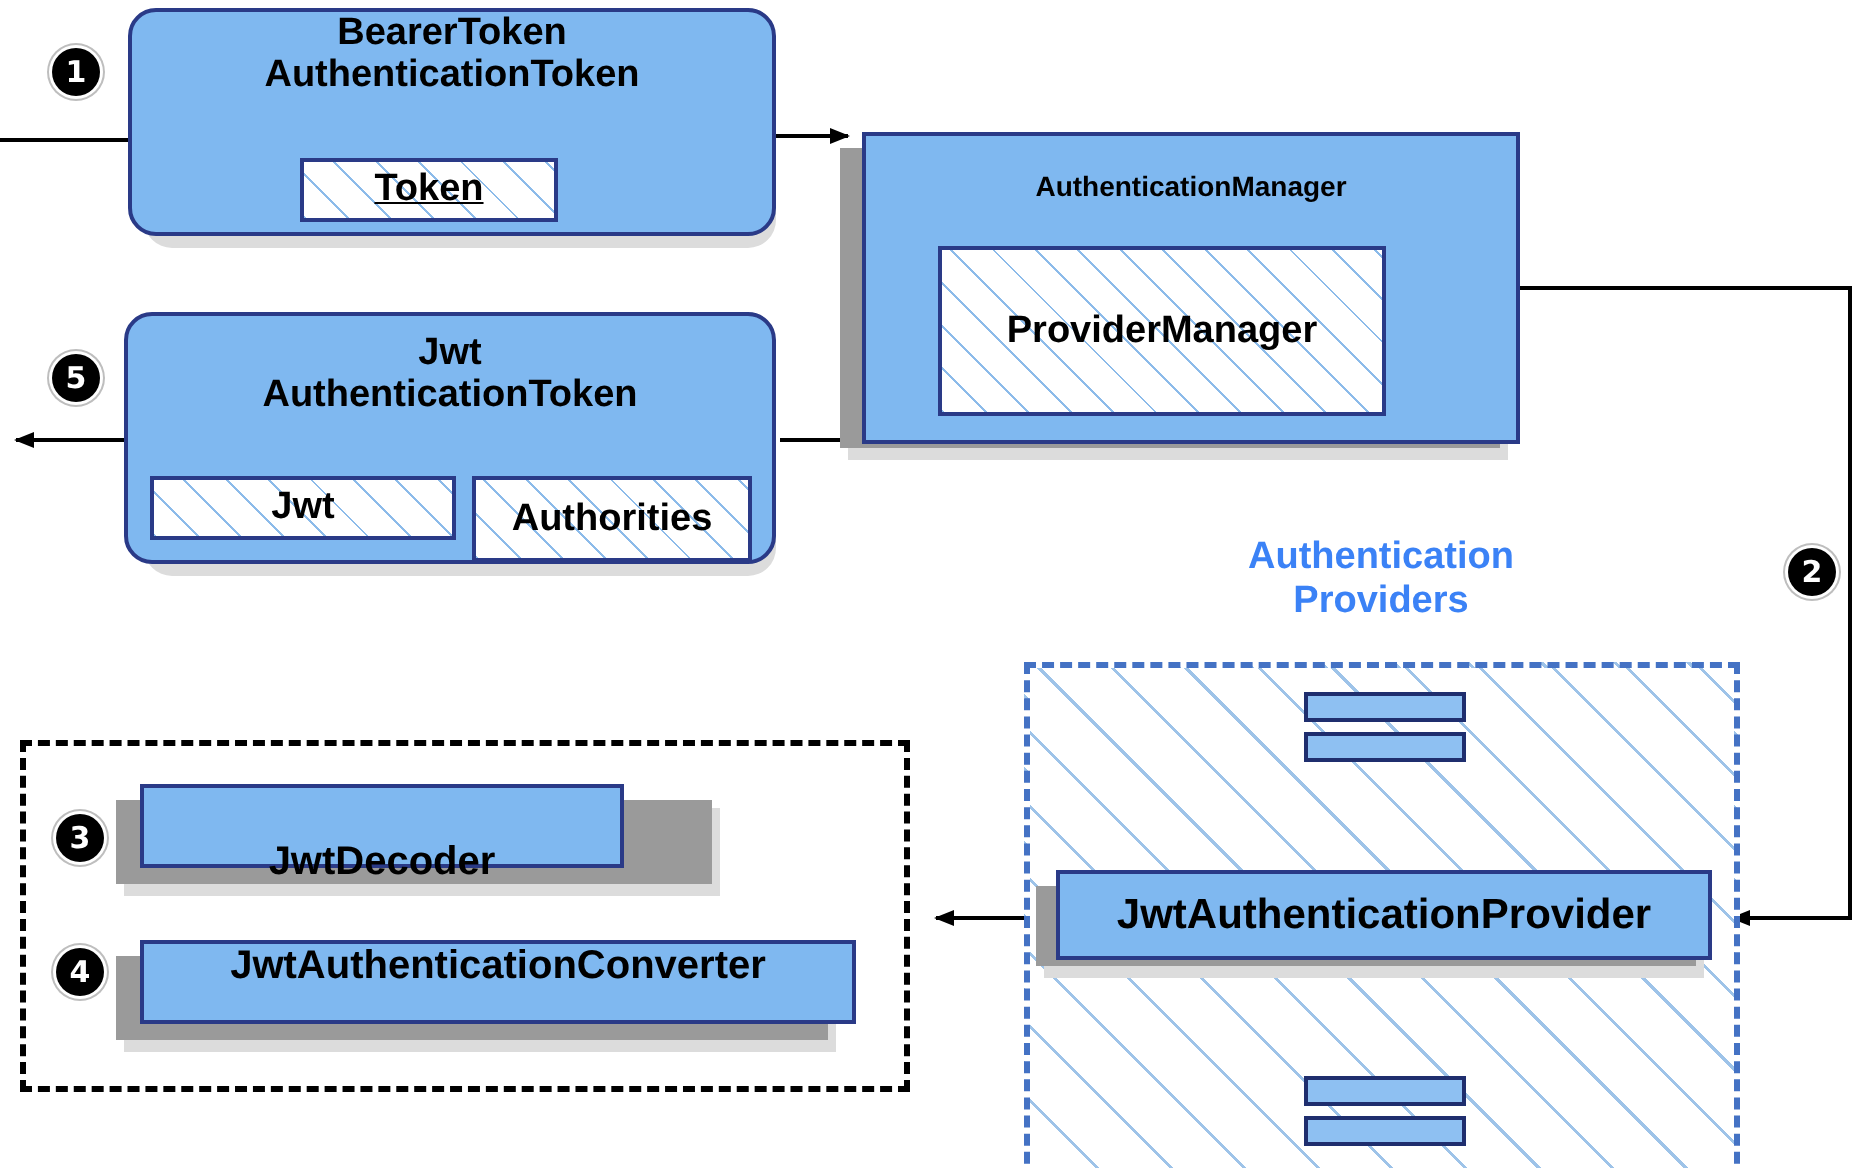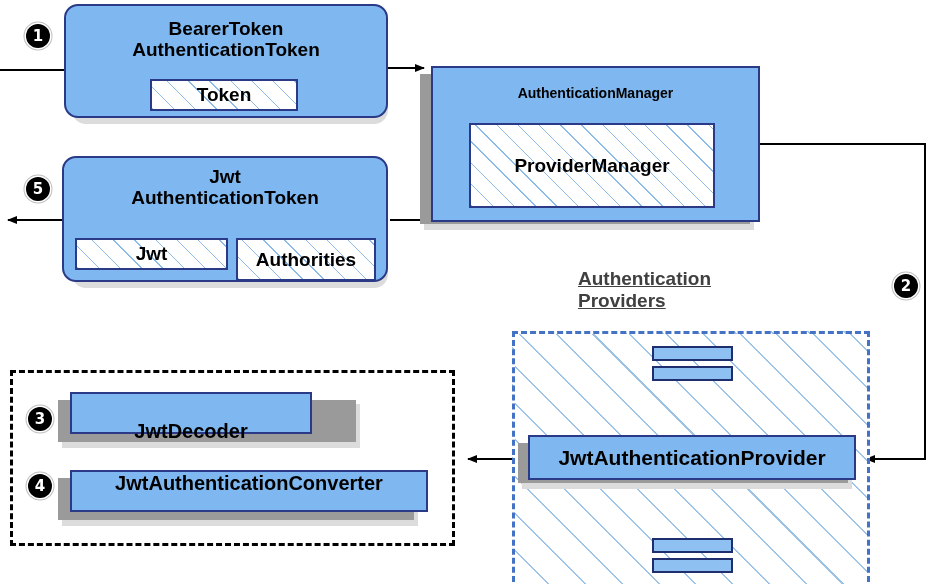--- a/index.html
+++ b/index.html
@@ -132,25 +132,25 @@
     line-height: 1;
     box-shadow: 0 0 0 1.5px #ffffff, 0 0 0 2.5px #BEBEBE;
     z-index: 20;
     font-family: "DejaVu Sans", sans-serif;
   }
 
   
   .free-label {
     position: absolute;
     font-weight: bold;
-    color: #404040;
+    text-align: center;
+    color: #3b82f6;
     line-height: 1.15;
     white-space: pre-line;
     z-index: 10;
-    text-decoration: underline;
   }
 </style>
 </head>
 <body>
 
 <div id="diagram-root">
 
   <svg id="vector-layer" viewBox="0 0 932 584">
     <defs>
       <marker id="arrowRight" markerWidth="11" markerHeight="11" refX="9" refY="4" orient="auto" markerUnits="userSpaceOnUse">
@@ -183,41 +183,41 @@
 
   <div class="dashed-group-blue" style="left:512px; top:331px; width:358px; height:260px;"></div>
 
   <div class="dashed-group-black" style="left:10px; top:370px; width:445px; height:176px;"></div>
 
   <div class="free-label" style="left:578px; top:268px; width:225px; font-size:19px;">Authentication
 Providers</div>
 
   <div class="shadow-light rounded" style="left:72px; top:16px; width:316px; height:108px;"></div>
   <div class="shadow-dark rounded" style="left:68px; top:12px; width:316px; height:106px;"></div>
-  <div class="node rounded" style="left:64px; top:4px; width:324px; height:114px; padding-top:12px;">
+  <div class="node rounded" style="left:64px; top:4px; width:324px; height:114px; padding-top:0;">
     <div class="node-title" style="font-size:19px;">BearerToken
 AuthenticationToken</div>
   </div>
-  <div class="hatch-box" style="left:150px; top:79px; width:148px; height:32px; font-size:19px;">Token</div>
+  <div class="hatch-box" style="left:150px; top:79px; width:129px; height:32px; font-size:19px;text-decoration:underline;">Token</div>
 
   <div class="shadow-light rounded" style="left:72px; top:168px; width:316px; height:120px;"></div>
   <div class="shadow-dark rounded" style="left:68px; top:164px; width:316px; height:118px;"></div>
   <div class="node rounded" style="left:62px; top:156px; width:326px; height:126px; padding-top:8px;">
     <div class="node-title" style="font-size:19px;">Jwt
 AuthenticationToken</div>
   </div>
   <div class="hatch-box" style="left:75px; top:238px; width:153px; height:32px; font-size:19px;">Jwt</div>
   <div class="hatch-box" style="left:236px; top:238px; width:140px; height:43px; font-size:19px;">Authorities</div>
 
   <div class="shadow-light" style="left:424px; top:78px; width:330px; height:152px;"></div>
   <div class="shadow-dark" style="left:420px; top:74px; width:330px; height:150px;"></div>
   <div class="node" style="left:431px; top:66px; width:329px; height:156px; padding-top:18px;">
     <div class="node-title" style="font-size:14px;">AuthenticationManager</div>
   </div>
-  <div class="hatch-box" style="left:469px; top:123px; width:246px; height:85px; font-size:19px;">ProviderManager</div>
+  <div class="hatch-box" style="left:469px; top:123px; width:224px; height:85px; font-size:19px;">ProviderManager</div>
 
   <div class="mini-bar" style="left:652px; top:346px; width:81px; height:15px;"></div>
   <div class="mini-bar" style="left:652px; top:366px; width:81px; height:15px;"></div>
 
   <div class="shadow-light" style="left:522px; top:447px; width:330px; height:42px;"></div>
   <div class="shadow-dark" style="left:518px; top:443px; width:330px; height:40px;"></div>
   <div class="node" style="left:528px; top:435px; width:328px; height:45px; justify-content:center;">
     <div class="node-title" style="font-size:21px;">JwtAuthenticationProvider</div>
   </div>
 

